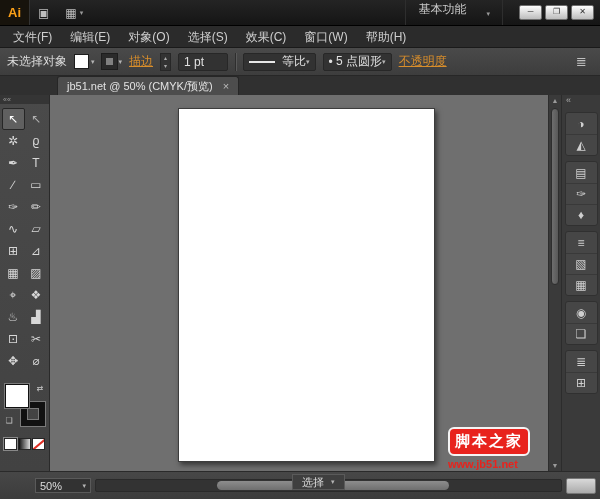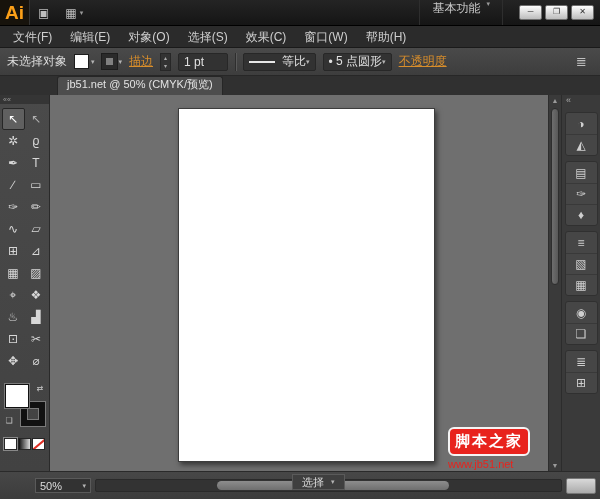--- a/index.html
+++ b/index.html
@@ -7,26 +7,26 @@
   body {
     font-family:"Liberation Sans","DejaVu Sans",sans-serif;
     background:#535353; color:#d6d6d6; font-size:12px;
     display:flex; flex-direction:column; position:relative;
   }
 
   
   .titlebar { height:26px; flex:0 0 auto; background:linear-gradient(#242424,#151515);
     border-bottom:1px solid #000; display:flex; align-items:center; }
   .app-logo { width:30px; height:100%; background:#17130c; color:#fca018; font-weight:bold;
-    font-size:19px; display:flex; align-items:center; justify-content:center; border-right:1px solid #333; }
+    font-size:13px; display:flex; align-items:center; justify-content:center; border-right:1px solid #333; }
   .tb-icon { color:#bdbdbd; font-size:12px; padding:0 8px; height:100%; display:flex; align-items:center; gap:3px; }
   .tb-caret { font-size:7px; color:#999; }
   .tb-spacer { flex:1; }
-  .workspace-btn { display:flex; align-items:flex-start; gap:6px; color:#c9c9c9; font-size:12px;
-    padding:0 12px; height:100%; border-left:1px solid #2e2e2e; border-right:1px solid #2e2e2e; }
+  .workspace-btn { display:flex; align-items:flex-end; gap:20px; color:#c9c9c9; font-size:12px;
+    padding:7px 12px; height:100%; border-left:1px solid #2e2e2e; border-right:1px solid #2e2e2e; }
   .win-controls { display:flex; gap:3px; padding:0 6px 0 16px; }
   .win-btn { width:23px; height:15px; border-radius:2px; background:linear-gradient(#fefefe,#bdbdbd);
     border:1px solid #6e6e6e; color:#333; font-size:8px; line-height:12px; text-align:center; }
 
   
   .menubar { height:22px; flex:0 0 auto; background:#2b2b2b; border-bottom:1px solid #1a1a1a;
     display:flex; align-items:center; padding-left:4px; }
   .menu-item { padding:0 9px; color:#cfcfcf; line-height:22px; white-space:nowrap; }
 
   
@@ -45,21 +45,21 @@
     border:1px solid #272727; border-radius:2px; height:18px; padding:0 5px; color:#e0e0e0; white-space:nowrap; }
   .field-weight { width:50px;gap:47px; }
   .profile-line { display:inline-block; width:26px; height:2px; background:#e8e8e8; margin-right:7px; }
   .cb-right { margin-left:auto; display:flex; align-items:center; }
   .panel-menu-icon { color:#c0c0c0; font-size:13px; padding:0 6px; }
 
   
   .tabbar { height:19px; flex:0 0 auto; background:#303030; display:flex; align-items:flex-end; padding-left:57px; }
   .doc-tab { height:19px; background:#4d4d4d; border:1px solid #262626; border-bottom:none;
     border-radius:3px 3px 0 0; display:flex; align-items:center; gap:10px; padding:0 9px;
-    color:#e2e2e2; font-size:11px; white-space:nowrap;flex-direction:column; }
+    color:#e2e2e2; font-size:11px; white-space:nowrap; }
   .tab-close { color:#bbb; font-size:11px; }
 
   
   .main { flex:1; min-height:0; display:flex; }
 
   .toolpanel { width:50px; flex:0 0 auto; background:linear-gradient(#4a4a4a,#424242);
     border-right:1px solid #2a2a2a; display:flex; flex-direction:column; }
   .toolpanel-header { height:9px; background:#353535; color:#999; font-size:7px; line-height:9px; padding-left:3px; }
   .tools { display:grid; grid-template-columns:23px 23px; justify-content:center; margin-top:4px; }
   .tool { height:22px; display:flex; align-items:center; justify-content:center; color:#d8d8d8; font-size:12px; }
@@ -79,21 +79,21 @@
   .mode-none { background:#fff; position:relative; overflow:hidden; }
   .mode-none::after { content:""; position:absolute; left:-3px; right:-3px; top:45%; height:2px;
     background:#e03025; transform:rotate(-40deg); }
 
   .canvas { flex:1; min-width:0; position:relative; background:#6f6f6f; overflow:hidden; }
   .artboard { position:absolute; left:128px; top:13px; width:257px; height:354px; background:#fff;
     border:1px solid #3c3c3c; box-shadow:2px 3px 5px rgba(0,0,0,.5); }
   .watermark { position:absolute; left:398px; top:332px; width:100px; text-align:left; }
   .wm-badge { display:inline-block; background:#e8231d; color:#fff; font-weight:bold; font-size:15px;
     letter-spacing:2px; padding:3px 5px; border-radius:6px; border:2px solid #f4f4f4; white-space:nowrap; }
-  .wm-url { margin-top:2px; color:#e8231d; font-weight:normal; font-size:11px; }
+  .wm-url { margin-top:2px; color:#e8231d; font-weight:bold; font-size:11px; }
 
   .vscroll { width:13px; flex:0 0 auto; background:#3a3a3a; border-left:1px solid #2d2d2d; position:relative; }
   .vs-arrow { position:absolute; left:0; width:100%; height:11px; color:#9a9a9a; font-size:7px;
     text-align:center; line-height:11px; }
   .vs-up { top:0; } .vs-down { bottom:0; }
   .vs-thumb { position:absolute; left:2px; right:2px; top:13px; height:47%;
     background:linear-gradient(90deg,#6e6e6e,#585858); border:1px solid #2e2e2e; border-radius:4px; }
 
   .dock { width:39px; flex:0 0 auto; background:#3a3a3a; border-left:1px solid #2c2c2c;
     display:flex; flex-direction:column; align-items:center; }

